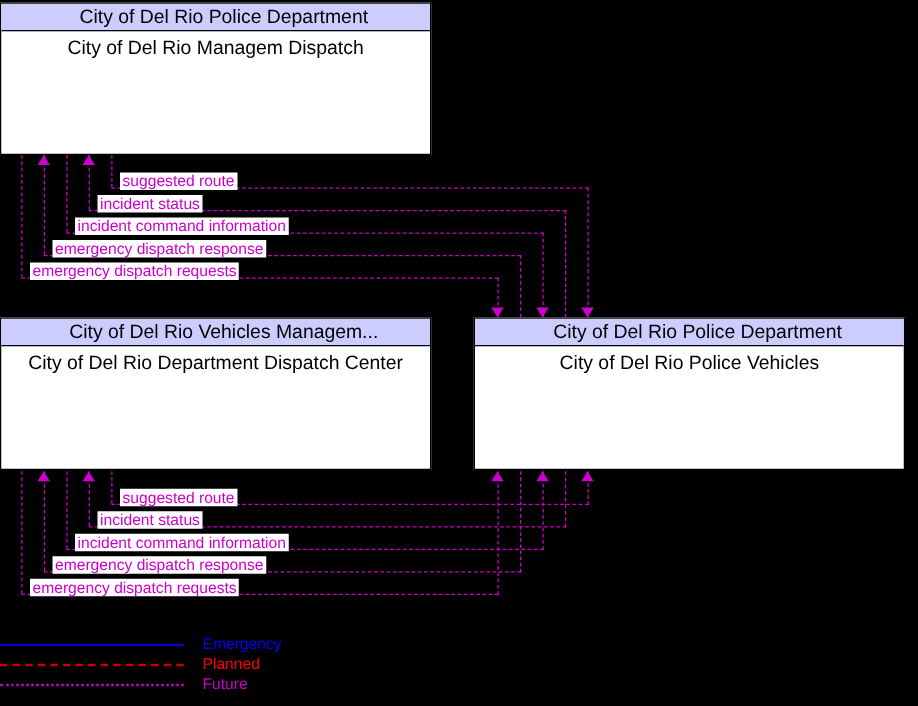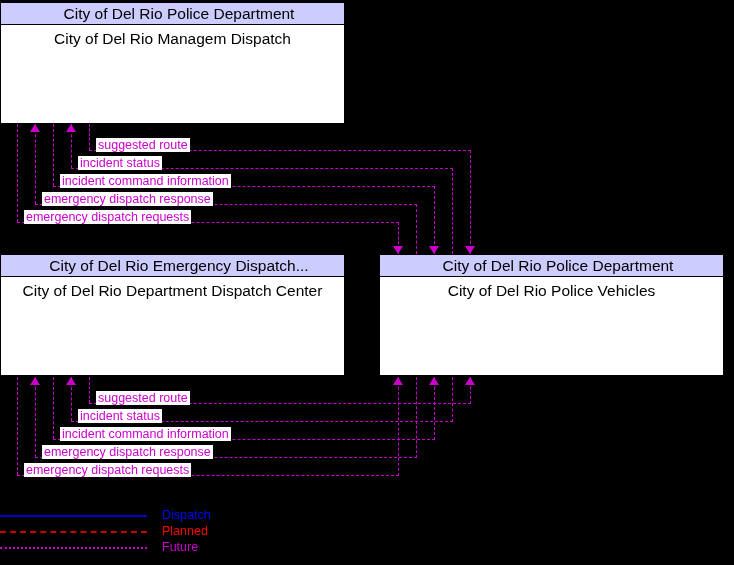--- a/index.html
+++ b/index.html
@@ -95,21 +95,21 @@
 <body>
 
 <div class="canvas">
 
   <div class="box" style="left:0px;top:2px;width:345px;height:122px;">
     <div class="box-head">City of Del Rio Police Department</div>
     <div class="box-body">City of Del Rio Managem Dispatch</div>
   </div>
 
   <div class="box" style="left:0px;top:254px;width:345px;height:122px;">
-    <div class="box-head">City of Del Rio Emergency Dispatch...</div>
+    <div class="box-head">City of Del Rio Vehicles Managem...</div>
     <div class="box-body">City of Del Rio Department Dispatch Center</div>
   </div>
 
   <div class="box" style="left:379px;top:254px;width:345px;height:122px;">
     <div class="box-head">City of Del Rio Police Department</div>
     <div class="box-body">City of Del Rio Police Vehicles</div>
   </div>
 
   <div class="v-dot" style="left:17px;top:124px;height:98px;"></div>
   <div class="v-dot" style="left:35px;top:124px;height:80px;"></div>
@@ -170,21 +170,21 @@
   <div class="flow-label" style="left:96px;top:391px;">suggested route</div>
   <div class="flow-label" style="left:78px;top:409px;">incident status</div>
   <div class="flow-label" style="left:60px;top:427px;">incident command information</div>
   <div class="flow-label" style="left:42px;top:445px;">emergency dispatch response</div>
   <div class="flow-label" style="left:24px;top:463px;">emergency dispatch requests</div>
 
   <div class="legend">
 
     <div class="legend-row" style="top:2px;">
       <div class="legend-line existing"></div>
-      <div class="legend-text existing">Dispatch</div>
+      <div class="legend-text existing">Emergency</div>
     </div>
 
     <div class="legend-row" style="top:18px;">
       <div class="legend-line planned"></div>
       <div class="legend-text planned">Planned</div>
     </div>
 
     <div class="legend-row" style="top:34px;">
       <div class="legend-line future"></div>
       <div class="legend-text future">Future</div>

